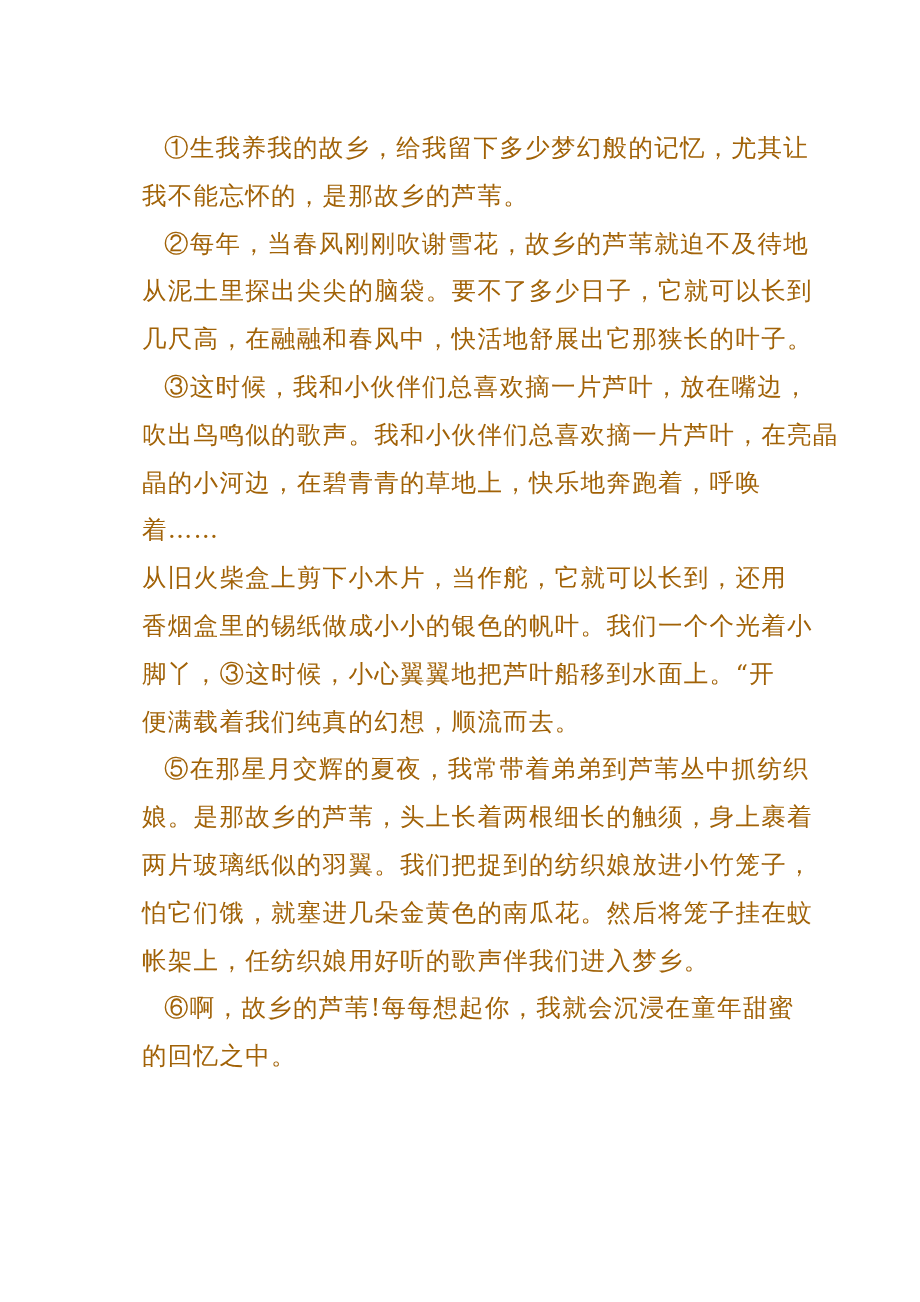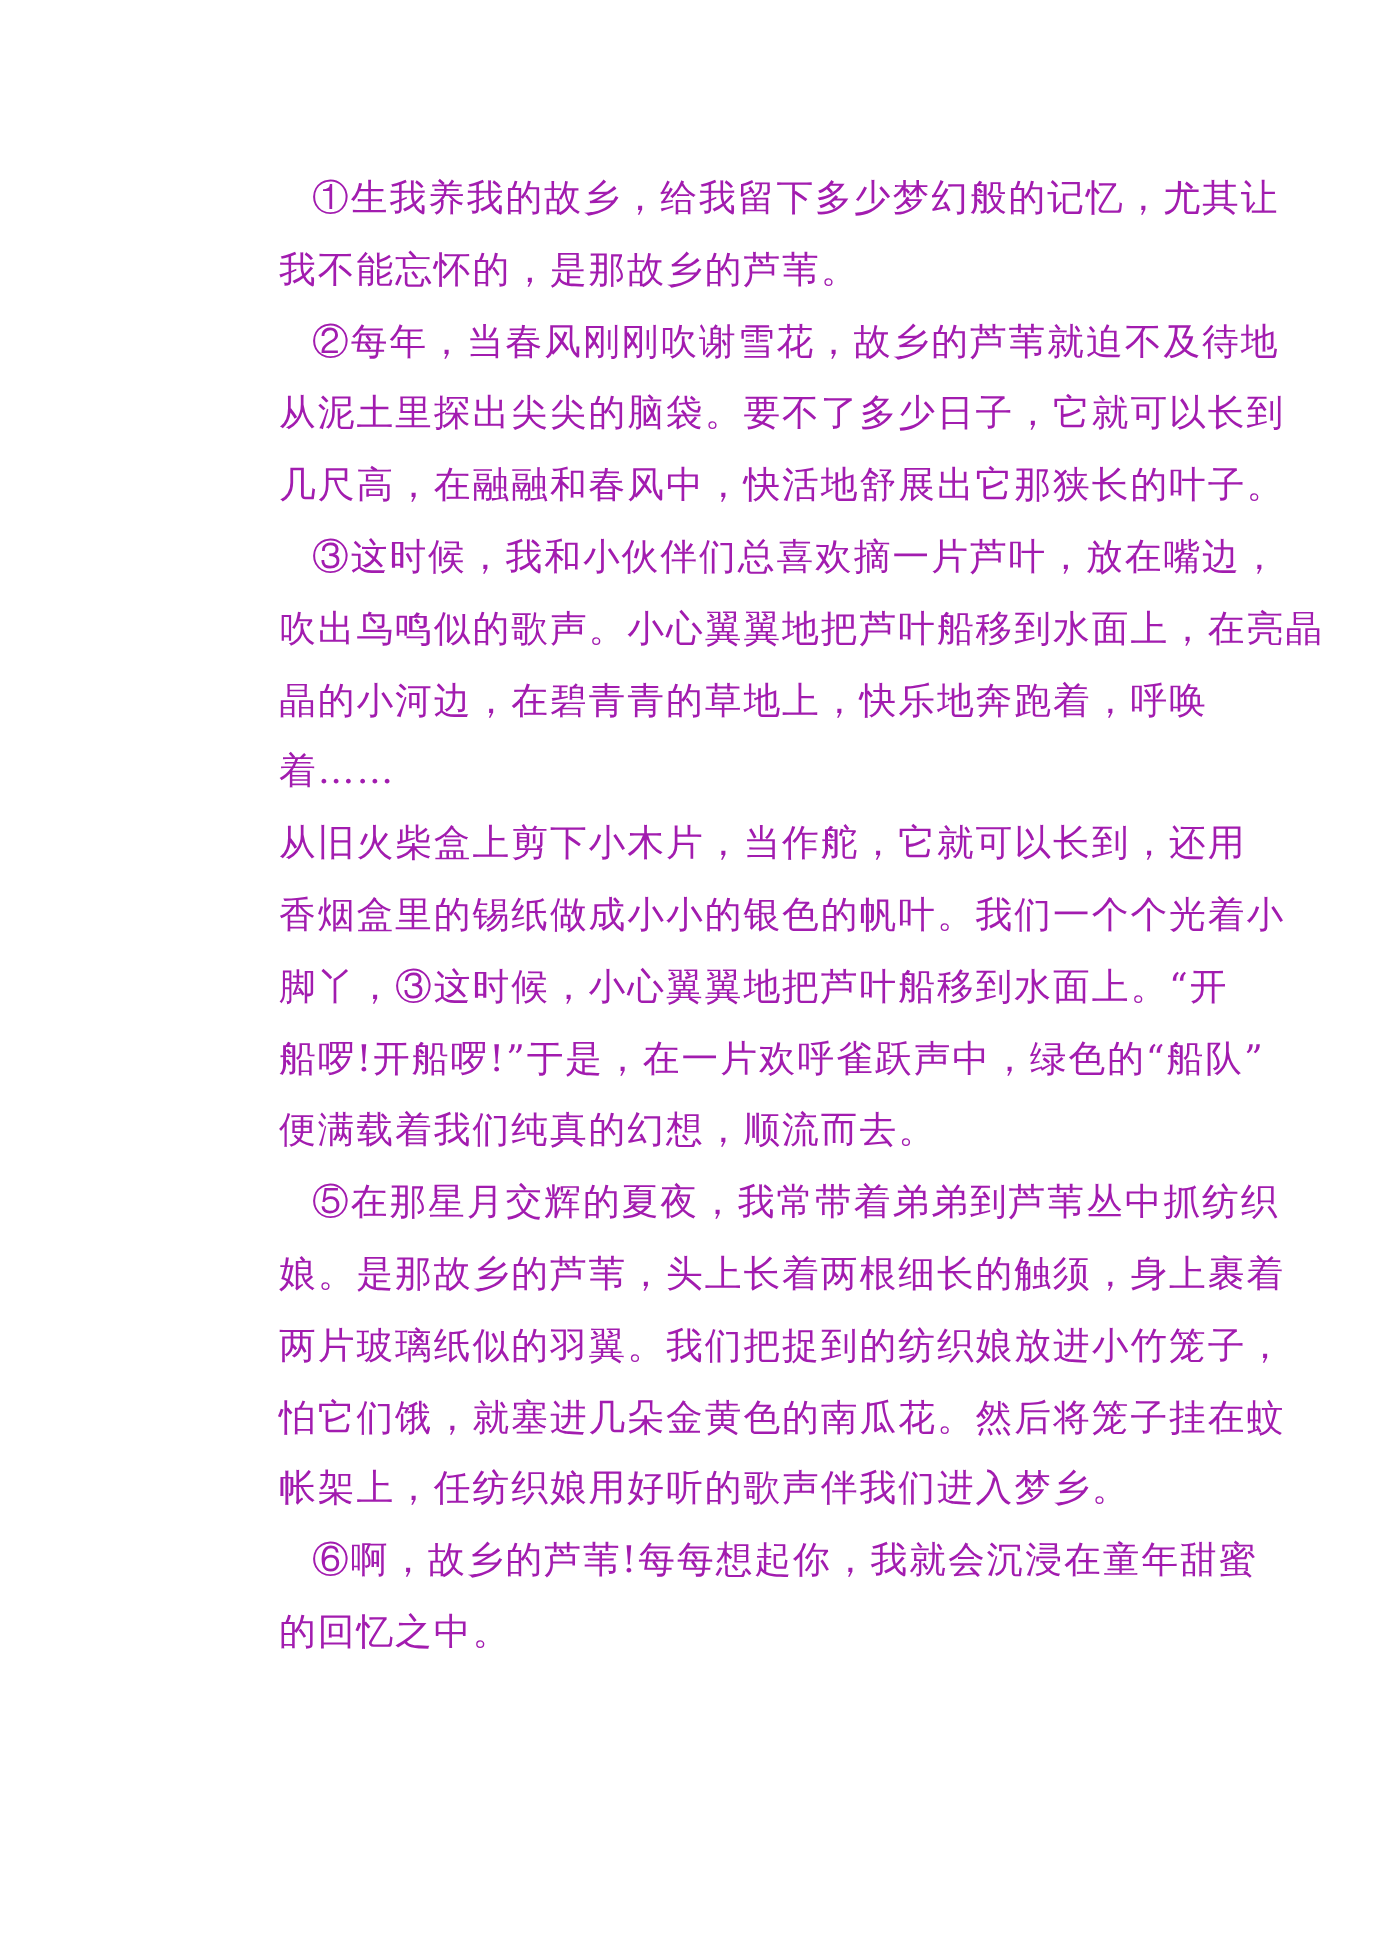--- a/index.html
+++ b/index.html
@@ -1,56 +1,54 @@
 <!DOCTYPE html>
 <html><head>
 <meta charset="utf-8">
 <style>
   html, body { margin: 0; padding: 0; background: #ffffff; }
   body { width: 920px; height: 1302px; position: relative; overflow: hidden; }
   .page {
     position: absolute;
     left: 142px;
-    top: 108px;
+    top: 124px;
     width: 642px;
     font-family: "DejaVu Serif", "Liberation Serif", serif;
     font-size: 24.5px;
     line-height: 47.8px;
-    color: #a21caf;
+    color: #a16207;
     letter-spacing: 1.3px;
-    margin-left: 44px;
   }
   .para { margin: 0; text-indent: 0; }
   .line { display: block; white-space: nowrap; }
   .line.first { padding-left: 22px; }
 </style>
 </head>
 <body>
 
 <div class="page">
   <div class="para">
     <span class="line first">①生我养我的故乡，给我留下多少梦幻般的记忆，尤其让</span>
     <span class="line">我不能忘怀的，是那故乡的芦苇。</span>
   </div>
   <div class="para">
     <span class="line first">②每年，当春风刚刚吹谢雪花，故乡的芦苇就迫不及待地</span>
     <span class="line">从泥土里探出尖尖的脑袋。要不了多少日子，它就可以长到</span>
     <span class="line">几尺高，在融融和春风中，快活地舒展出它那狭长的叶子。</span>
   </div>
   <div class="para">
     <span class="line first">③这时候，我和小伙伴们总喜欢摘一片芦叶，放在嘴边，</span>
-    <span class="line">吹出鸟鸣似的歌声。小心翼翼地把芦叶船移到水面上，在亮晶</span>
+    <span class="line">吹出鸟鸣似的歌声。我和小伙伴们总喜欢摘一片芦叶，在亮晶</span>
     <span class="line">晶的小河边，在碧青青的草地上，快乐地奔跑着，呼唤</span>
     <span class="line">着……</span>
   </div>
   <div class="para">
     <span class="line">从旧火柴盒上剪下小木片，当作舵，它就可以长到，还用</span>
     <span class="line">香烟盒里的锡纸做成小小的银色的帆叶。我们一个个光着小</span>
     <span class="line">脚丫，③这时候，小心翼翼地把芦叶船移到水面上。“开</span>
-    <span class="line">船啰!开船啰!”于是，在一片欢呼雀跃声中，绿色的“船队”</span>
     <span class="line">便满载着我们纯真的幻想，顺流而去。</span>
   </div>
   <div class="para">
     <span class="line first">⑤在那星月交辉的夏夜，我常带着弟弟到芦苇丛中抓纺织</span>
     <span class="line">娘。是那故乡的芦苇，头上长着两根细长的触须，身上裹着</span>
     <span class="line">两片玻璃纸似的羽翼。我们把捉到的纺织娘放进小竹笼子，</span>
     <span class="line">怕它们饿，就塞进几朵金黄色的南瓜花。然后将笼子挂在蚊</span>
     <span class="line">帐架上，任纺织娘用好听的歌声伴我们进入梦乡。</span>
   </div>
   <div class="para">

